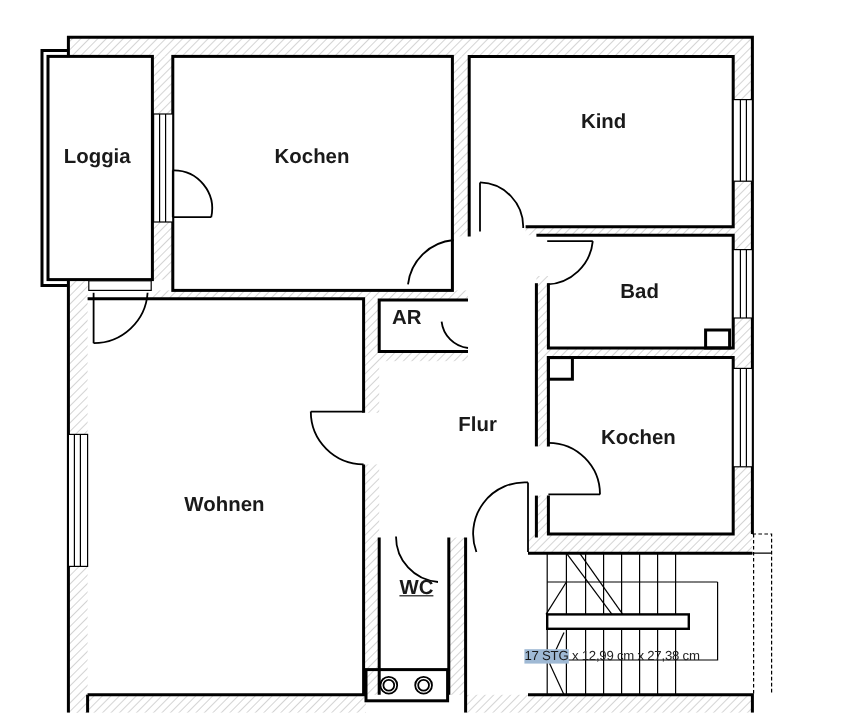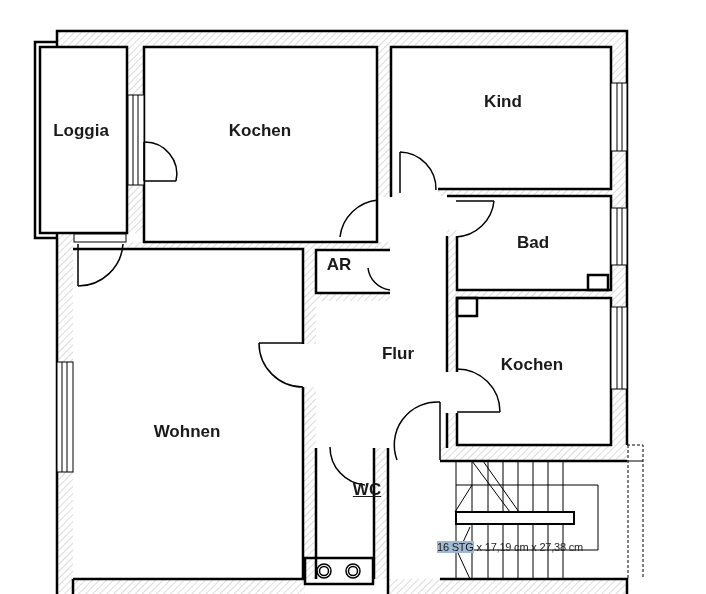--- a/index.html
+++ b/index.html
@@ -178,18 +178,18 @@
   </g>
 </svg>
 
 <div class="room-label" style="left:81px;top:131px;">Loggia</div>
 <div class="room-label" style="left:260px;top:131px;">Kochen</div>
 <div class="room-label" style="left:503px;top:102px;">Kind</div>
 <div class="room-label" style="left:533px;top:243px;text-align:right;">Bad</div>
 <div class="room-label" style="left:339px;top:265px;">AR</div>
 <div class="room-label" style="left:398px;top:354px;">Flur</div>
 <div class="room-label" style="left:532px;top:365px;">Kochen</div>
-<div class="room-label" style="left:187px;top:421px;margin-top:11px;">Wohnen</div>
-<div class="room-label" style="left:367px;top:490px;text-decoration:underline;">WC</div>
+<div class="room-label" style="left:187px;top:421px;">Wohnen</div>
+<div class="room-label" style="left:347px;top:490px;text-decoration:underline;">WC</div>
 
 <div class="stair-note">
-  <span class="sel">16 STG</span><span> x 17,19 cm x 27,38 cm</span>
+  <span class="sel">17 STG</span><span> x 12,99 cm x 27,38 cm</span>
 </div>
 
 </body></html>

